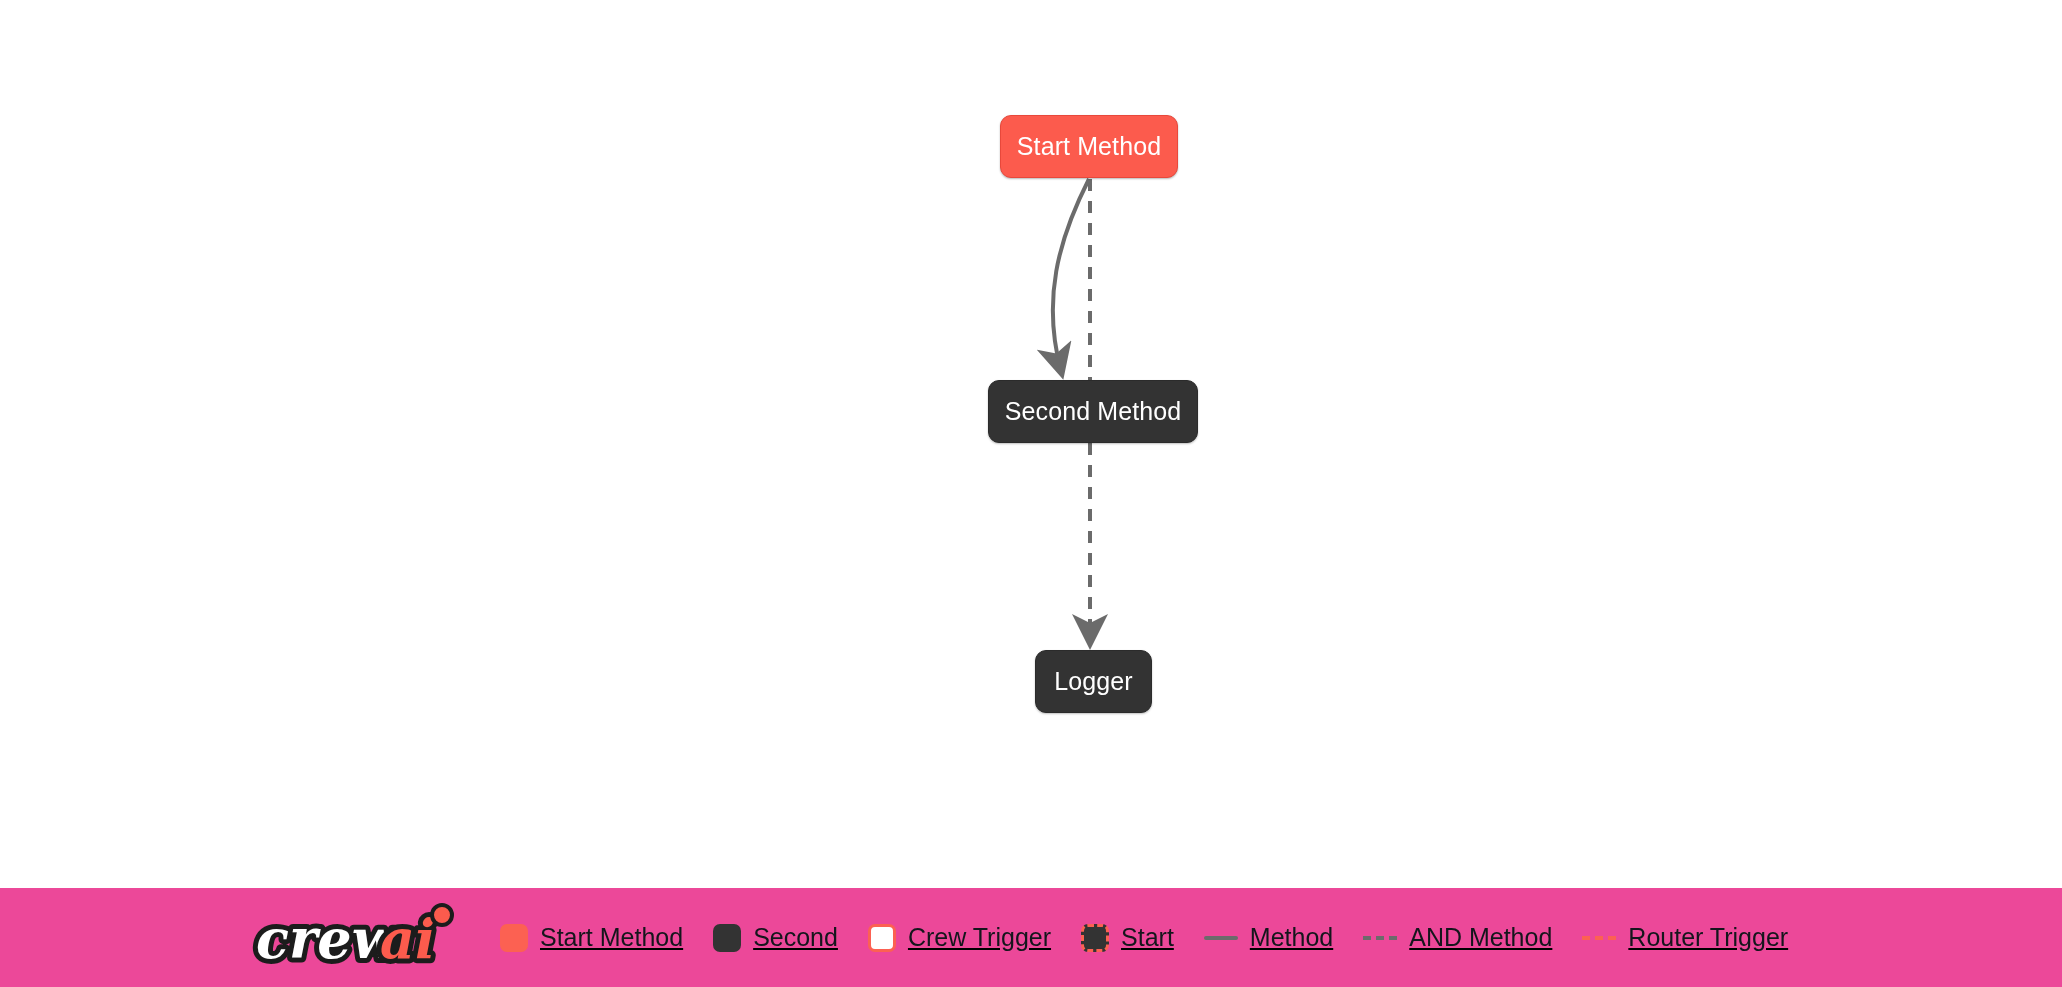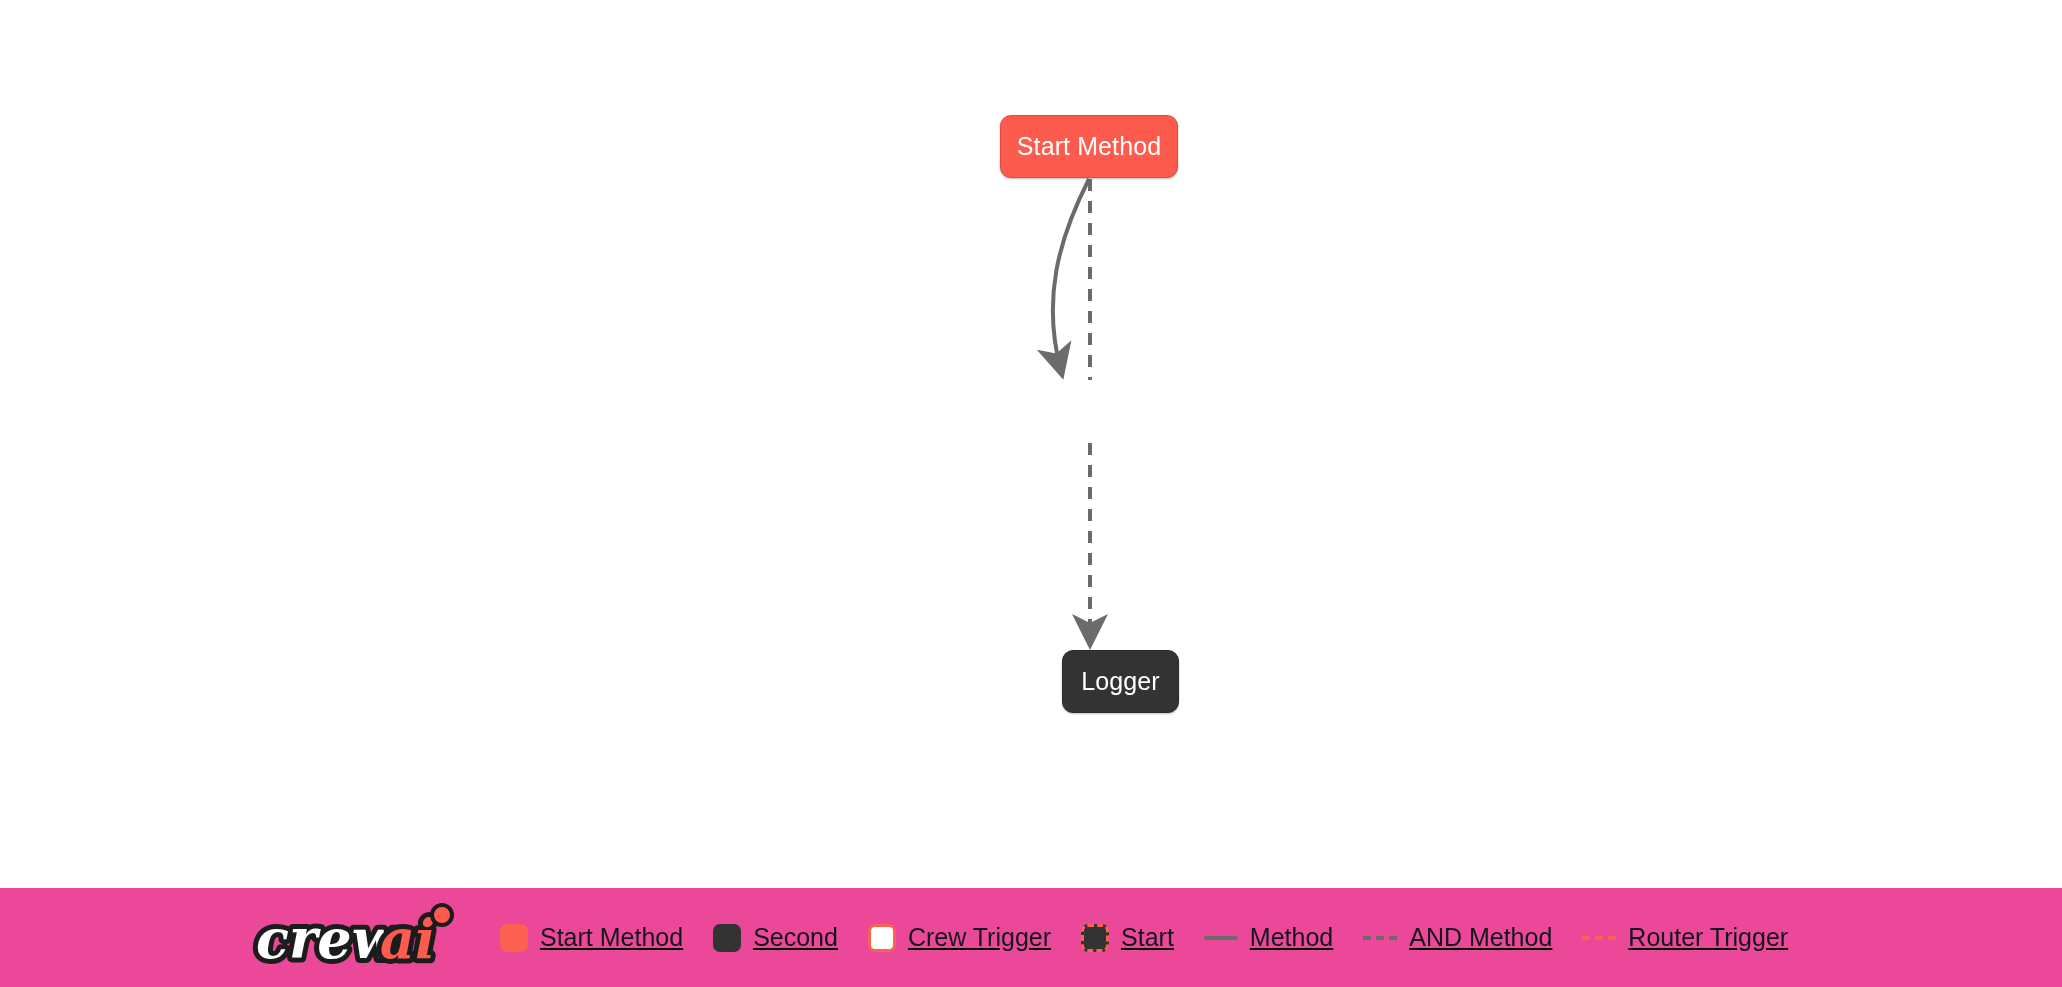--- a/index.html
+++ b/index.html
@@ -73,21 +73,21 @@
   }
 
   #node-second-method {
     left: 988px;
     top: 380px;
     width: 210px;
     height: 63px;
   }
 
   #node-logger {
-    left: 1062px;
+    left: 1035px;
     top: 650px;
     width: 117px;
     height: 63px;
   }
 
   
   #legend-bar {
     position: absolute;
     left: 0;
     top: 888px;
@@ -195,20 +195,21 @@
 
       <path d="M 1089 179 C 1058 240 1042 300 1061 371" fill="none" stroke="#6b6b6b" stroke-width="4" marker-end="url(#arrow-gray-curved)"></path>
 
       <path d="M 1090 179 L 1090 380" fill="none" stroke="#6b6b6b" stroke-width="4" stroke-dasharray="12 10"></path>
 
       <path d="M 1090 443 L 1090 641" fill="none" stroke="#6b6b6b" stroke-width="4" stroke-dasharray="12 10" marker-end="url(#arrow-gray-straight)"></path>
     </svg>
 
     <div class="node node-start" id="node-start-method">Start Method</div>
 
+    <div class="node node-method" id="node-second-method">Second Method</div>
 
     <div class="node node-method" id="node-logger">Logger</div>
   </div>
 
   <div id="legend-bar">
     <div id="legend-inner">
 
       <svg id="crewai-logo" viewBox="0 0 216 76" xmlns="http://www.w3.org/2000/svg">
         <g font-family="'DejaVu Serif', serif" font-size="54" font-style="italic" font-weight="bold">
           <text x="4" y="58" stroke="#1c1c1c" stroke-width="10" stroke-linejoin="round" fill="none">crew</text>

